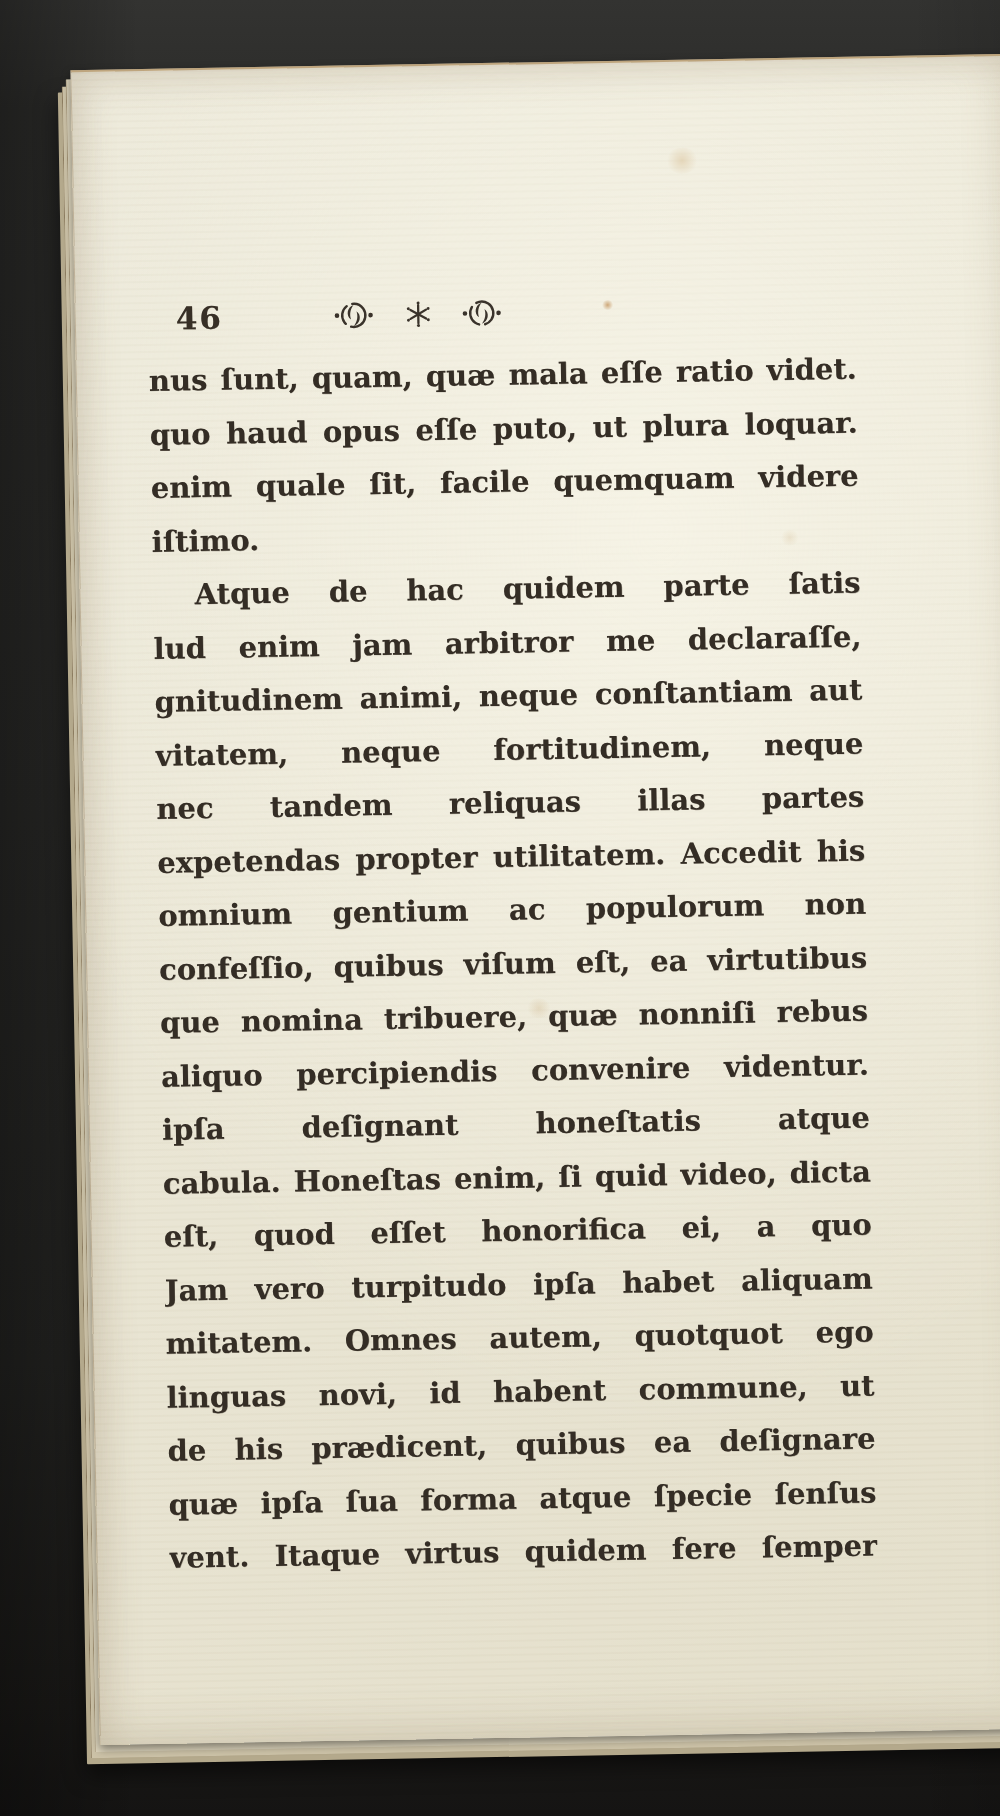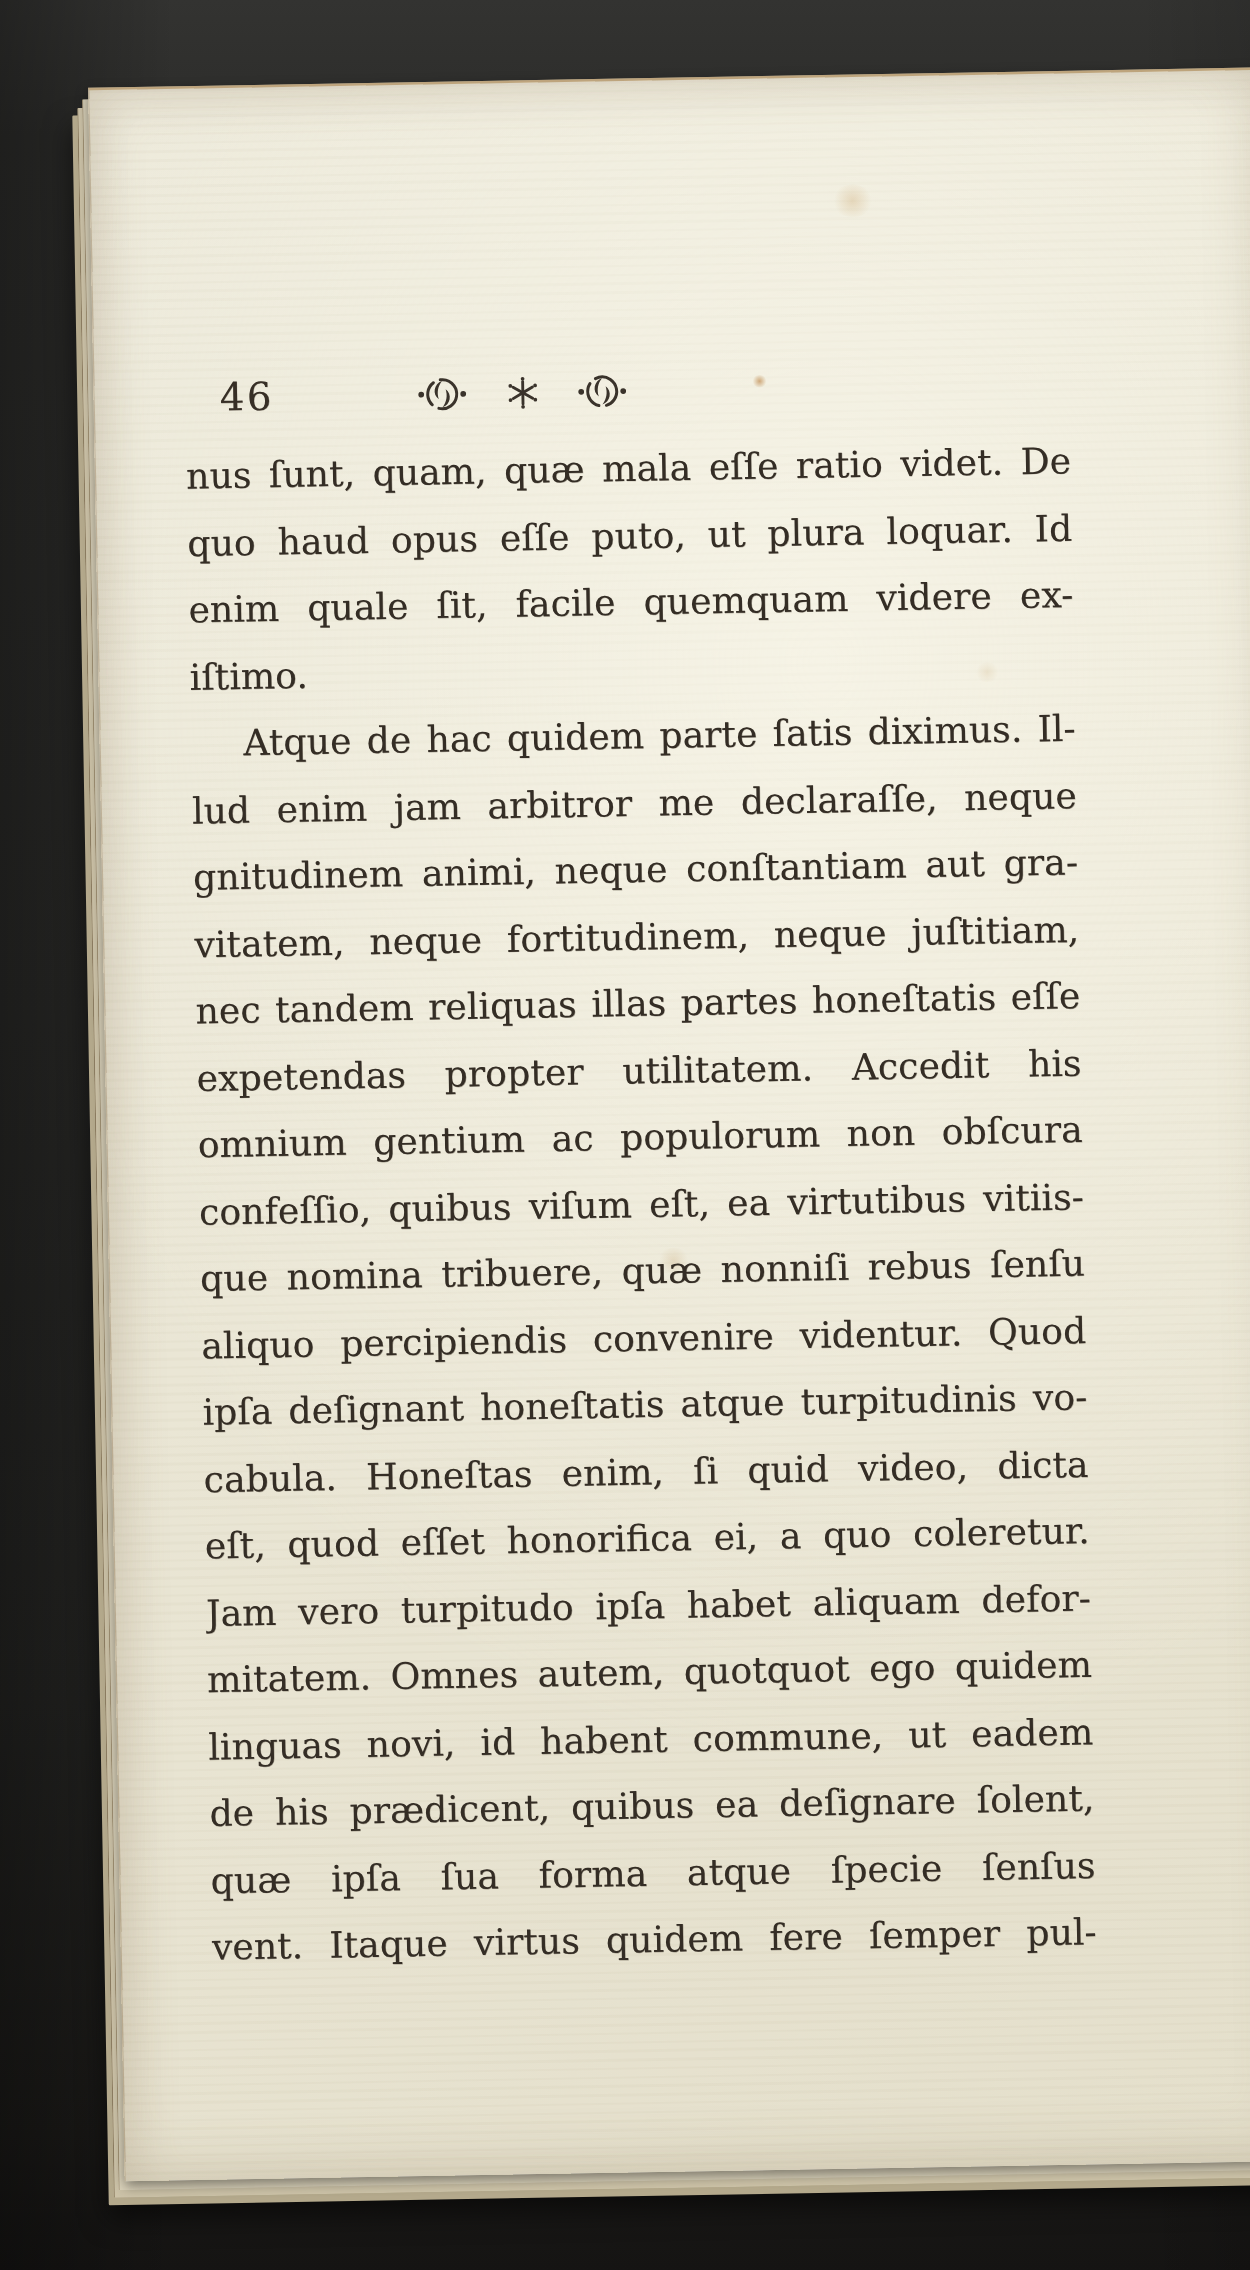--- a/index.html
+++ b/index.html
@@ -1,21 +1,21 @@
 <!DOCTYPE html>
 <html><head>
 <meta charset="utf-8">
 <style>
   html,body{margin:0;padding:0;}
   body{
     width:1000px;height:1816px;overflow:hidden;position:relative;
     background:linear-gradient(180deg,#333331 0%,#2c2c2a 6%,#282826 45%,#232321 75%,#1a1917 94%,#151413 100%);
     font-family:"DejaVu Serif","Liberation Serif",serif;
   }
-  .scan{position:absolute;inset:0;}
+  .scan{position:absolute;inset:0;font-weight:bold;}
   .scan::before{ 
     content:"";position:absolute;inset:0;
     background:linear-gradient(90deg,rgba(0,0,0,0.30),rgba(0,0,0,0) 140px),
                linear-gradient(270deg,rgba(0,0,0,0.10),rgba(0,0,0,0) 90px);
     pointer-events:none;
   }
   .book{
     position:absolute;left:85px;top:62px;width:935px;height:1675px;
     transform:rotate(-1deg);transform-origin:50% 50%;
   }

